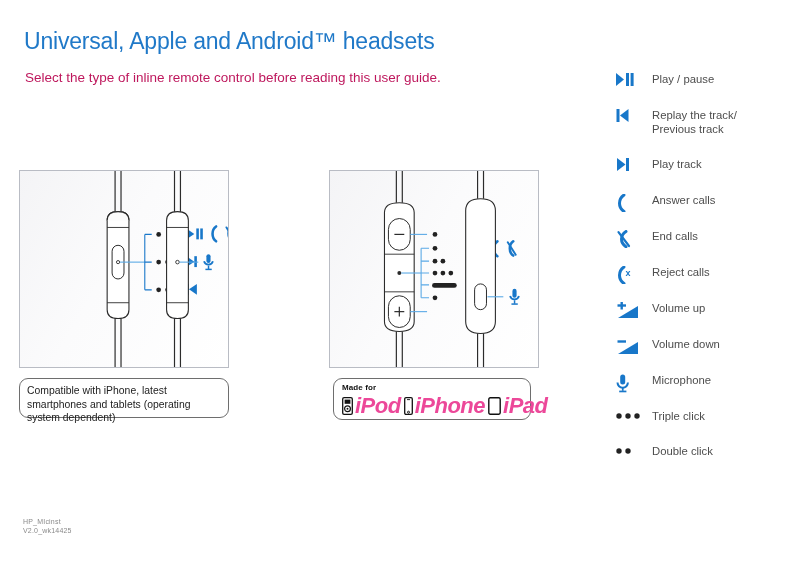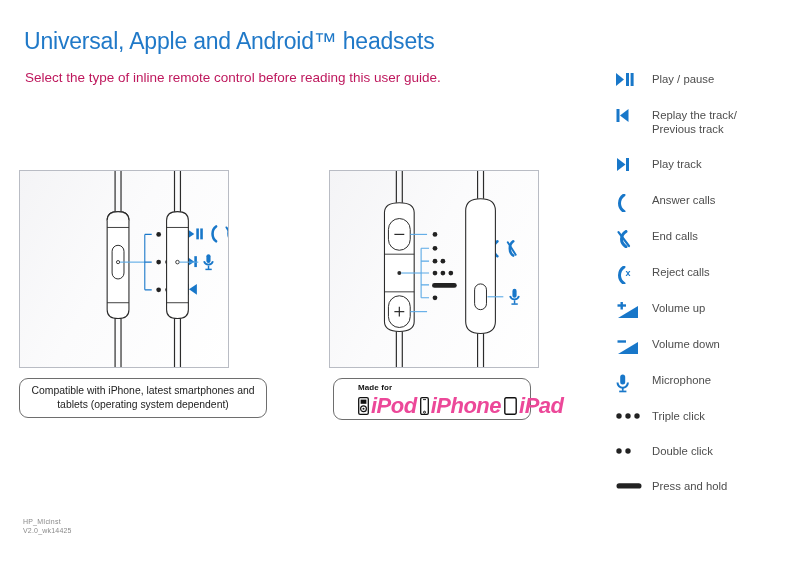--- a/index.html
+++ b/index.html
@@ -35,31 +35,30 @@
   #panel-apple { left: 329px; }
 
   .panel-inner { position: absolute; inset: 0; }
 
   .caption-box {
     position: absolute; top: 378px;
     border: 1px solid #6e6e6e; border-radius: 9px;
     background: #fff;
   }
   #caption-universal {
-    left: 19px; width: 248px; height: 40px;
+    left: 19px; width: 210px; height: 40px;
     padding: 5px 7px 0 7px;
-    text-align: center;
   }
   .caption-text {
     font-size: 10.4px; color: #222; line-height: 13.5px;
   }
 
   #caption-apple {
     left: 333px; width: 198px; height: 42px;
-    padding: 4px 8px 0 24px;
+    padding: 4px 8px 0 8px;
   }
   .madefor-label { font-size: 8px; color: #111; font-weight: 700; letter-spacing: .1px;}
   .madefor-row { display: flex; align-items: center; gap: 3px; margin-top: 1px; }
   .mf-item { display: flex; align-items: center; gap: 2px; }
   .mf-word { font-size: 22px; font-weight: 700; color: #ec4899; letter-spacing: -0.5px; font-style: italic; }
 
   .footer-note {
     position: absolute; left: 23px; top: 517px;
     font-size: 7px; color: #8a8a8a; line-height: 9px;
     letter-spacing: .2px;
@@ -418,23 +417,15 @@
     <div class="legend-row" style="height:35px">
       <span class="legend-icon">
         <svg width="26" height="10" viewBox="0 0 26 10">
             <circle cx="3" cy="6" r="2.7" class="dark"></circle>
             <circle cx="12" cy="6" r="2.7" class="dark"></circle>
           </svg>
       </span>
       <span class="legend-label">Double click</span>
     </div>
 
-    <div class="legend-row" style="height:30px">
-      <span class="legend-icon">
-        <svg width="30" height="10" viewBox="0 0 30 10">
-            <rect x="0.5" y="3.2" width="25" height="5.4" rx="2.7" class="dark"></rect>
-          </svg>
-      </span>
-      <span class="legend-label">Press and hold</span>
-    </div>
 
   </div>
 </div>
 
 </body></html>

